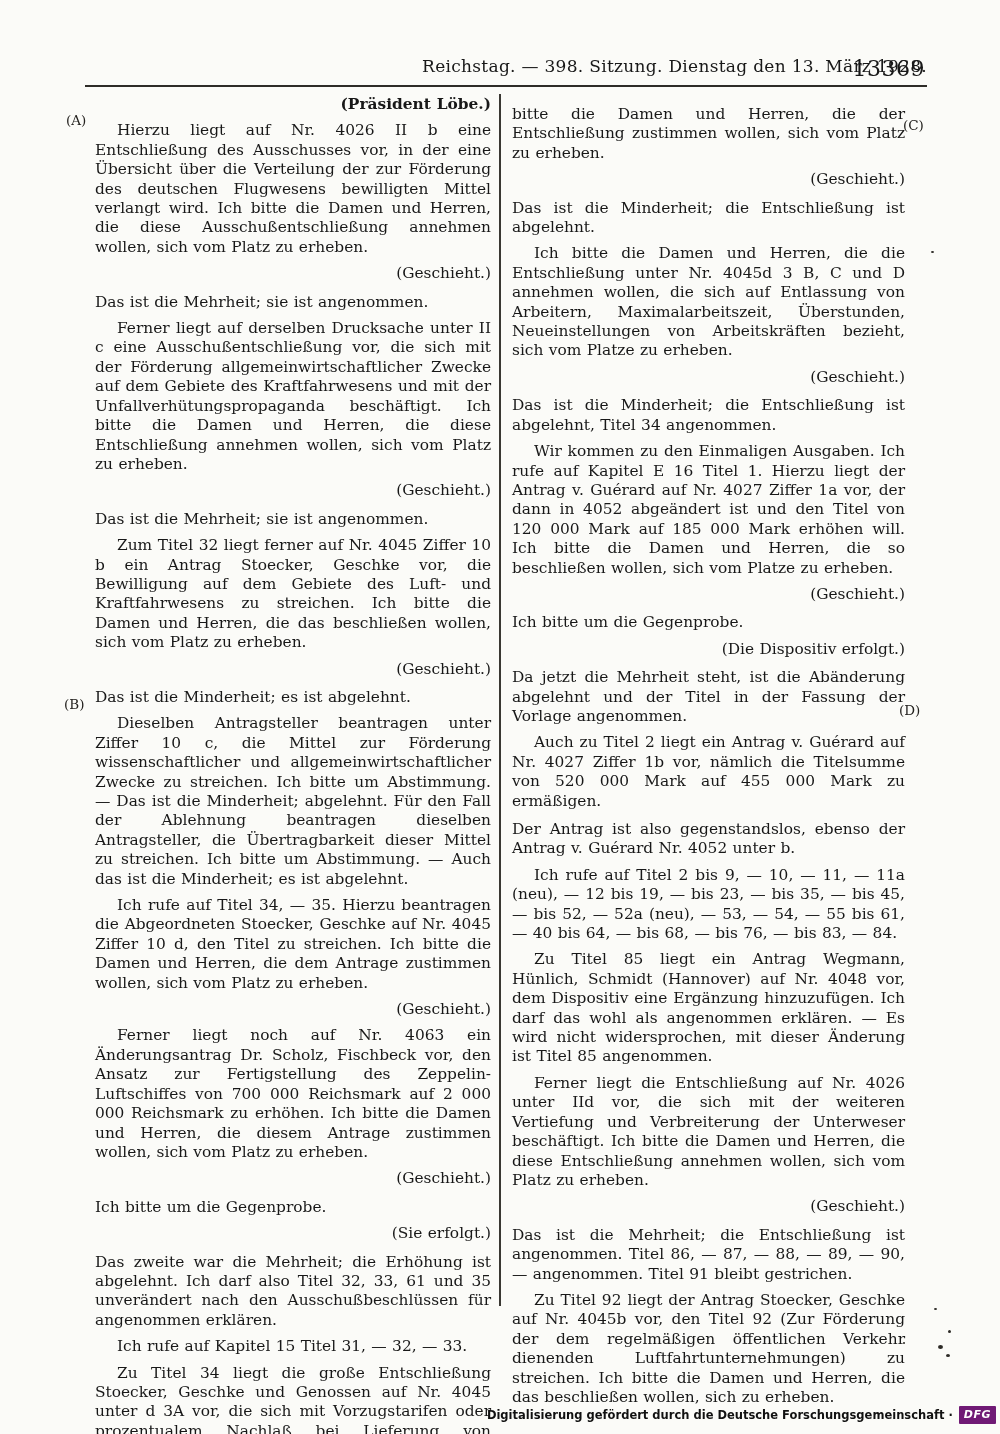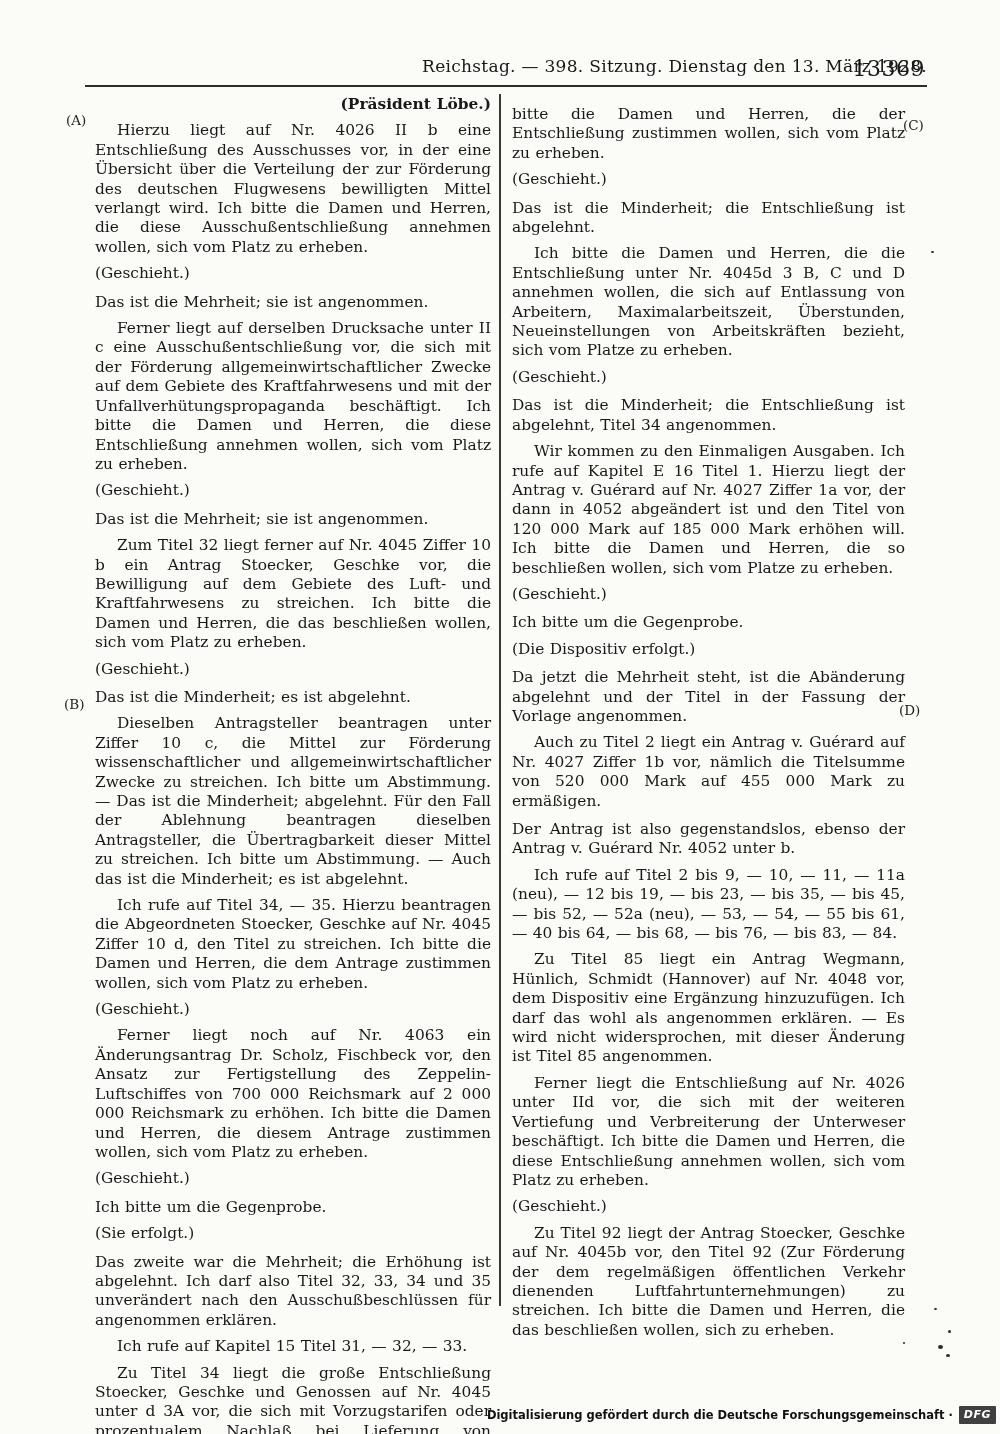--- a/index.html
+++ b/index.html
@@ -26,21 +26,21 @@
     text-align:justify;
     word-spacing:0.5px;
   }
   .col-left { left:95px; }
   .col-right { left:512px; width:393px; top:96px; }
 
   .col p { margin:0; }
   .col p.heading { font-weight:bold; text-align:right; margin:1px 0 3px 0; }
   .col p.para  { text-indent:22px; margin-top:7px; }
   .col p.plain { margin-top:9px; }
-  .col p.center{ text-align:left; text-indent:0; margin:7px 0 6px 0; }
+  .col p.center{ text-align:right; text-indent:0; margin:7px 0 6px 0; }
 
   .marker { position:absolute; font-size:13.5px; color:#23211e; }
   .marker-a { left:66px;  top:112px; }
   .marker-b { left:64px;  top:696px; }
   .marker-c { left:903px; top:117px; }
   .marker-d { left:899px; top:702px; }
 
   .footer {
     position:absolute; top:1406px; right:4px;
     display:flex; align-items:center; gap:6px;
@@ -92,21 +92,21 @@
       <p class="para">Zum Titel 32 liegt ferner auf Nr. 4045 Ziffer 10 b ein Antrag Stoecker, Geschke vor, die Bewilligung auf dem Gebiete des Luft- und Kraftfahrwesens zu streichen. Ich bitte die Damen und Herren, die das beschließen wollen, sich vom Platz zu erheben.</p>
       <p class="center">(Geschieht.)</p>
       <p class="plain">Das ist die Minderheit; es ist abgelehnt.</p>
       <p class="para">Dieselben Antragsteller beantragen unter Ziffer 10 c, die Mittel zur Förderung wissenschaftlicher und allgemeinwirtschaftlicher Zwecke zu streichen. Ich bitte um Abstimmung. — Das ist die Minderheit; abgelehnt. Für den Fall der Ablehnung beantragen dieselben Antragsteller, die Übertragbarkeit dieser Mittel zu streichen. Ich bitte um Abstimmung. — Auch das ist die Minderheit; es ist abgelehnt.</p>
       <p class="para">Ich rufe auf Titel 34, — 35. Hierzu beantragen die Abgeordneten Stoecker, Geschke auf Nr. 4045 Ziffer 10 d, den Titel zu streichen. Ich bitte die Damen und Herren, die dem Antrage zustimmen wollen, sich vom Platz zu erheben.</p>
       <p class="center">(Geschieht.)</p>
       <p class="para">Ferner liegt noch auf Nr. 4063 ein Änderungsantrag Dr. Scholz, Fischbeck vor, den Ansatz zur Fertigstellung des Zeppelin-Luftschiffes von 700 000 Reichsmark auf 2 000 000 Reichsmark zu erhöhen. Ich bitte die Damen und Herren, die diesem Antrage zustimmen wollen, sich vom Platz zu erheben.</p>
       <p class="center">(Geschieht.)</p>
       <p class="plain">Ich bitte um die Gegenprobe.</p>
       <p class="center">(Sie erfolgt.)</p>
-      <p class="plain">Das zweite war die Mehrheit; die Erhöhung ist abgelehnt. Ich darf also Titel 32, 33, 34 und 35 unverändert nach den Ausschußbeschlüssen für angenommen erklären.</p>
+      <p class="plain">Das zweite war die Mehrheit; die Erhöhung ist abgelehnt. Ich darf also Titel 32, 33, 61 und 35 unverändert nach den Ausschußbeschlüssen für angenommen erklären.</p>
       <p class="para">Ich rufe auf Kapitel 15 Titel 31, — 32, — 33.</p>
       <p class="para">Zu Titel 34 liegt die große Entschließung Stoecker, Geschke und Genossen auf Nr. 4045 unter d 3A vor, die sich mit Vorzugstarifen oder prozentualem Nachlaß bei Lieferung von Kunstdünger beschäftigt. Ich</p>
     </section>
   <section class="col col-right" id="col-right">
       <p class="plain">bitte die Damen und Herren, die der Entschließung zustimmen wollen, sich vom Platz zu erheben.</p>
       <p class="center">(Geschieht.)</p>
       <p class="plain">Das ist die Minderheit; die Entschließung ist abgelehnt.</p>
       <p class="para">Ich bitte die Damen und Herren, die die Entschließung unter Nr. 4045d 3 B, C und D annehmen wollen, die sich auf Entlassung von Arbeitern, Maximalarbeitszeit, Überstunden, Neueinstellungen von Arbeitskräften bezieht, sich vom Platze zu erheben.</p>
       <p class="center">(Geschieht.)</p>
       <p class="plain">Das ist die Minderheit; die Entschließung ist abgelehnt, Titel 34 angenommen.</p>
@@ -114,28 +114,29 @@
       <p class="center">(Geschieht.)</p>
       <p class="plain">Ich bitte um die Gegenprobe.</p>
       <p class="center">(Die Dispositiv erfolgt.)</p>
       <p class="plain">Da jetzt die Mehrheit steht, ist die Abänderung abgelehnt und der Titel in der Fassung der Vorlage angenommen.</p>
       <p class="para">Auch zu Titel 2 liegt ein Antrag v. Guérard auf Nr. 4027 Ziffer 1b vor, nämlich die Titelsumme von 520 000 Mark auf 455 000 Mark zu ermäßigen.</p>
       <p class="plain">Der Antrag ist also gegenstandslos, ebenso der Antrag v. Guérard Nr. 4052 unter b.</p>
       <p class="para">Ich rufe auf Titel 2 bis 9, — 10, — 11, — 11a (neu), — 12 bis 19, — bis 23, — bis 35, — bis 45, — bis 52, — 52a (neu), — 53, — 54, — 55 bis 61, — 40 bis 64, — bis 68, — bis 76, — bis 83, — 84.</p>
       <p class="para">Zu Titel 85 liegt ein Antrag Wegmann, Hünlich, Schmidt (Hannover) auf Nr. 4048 vor, dem Dispositiv eine Ergänzung hinzuzufügen. Ich darf das wohl als angenommen erklären. — Es wird nicht widersprochen, mit dieser Änderung ist Titel 85 angenommen.</p>
       <p class="para">Ferner liegt die Entschließung auf Nr. 4026 unter IId vor, die sich mit der weiteren Vertiefung und Verbreiterung der Unterweser beschäftigt. Ich bitte die Damen und Herren, die diese Entschließung annehmen wollen, sich vom Platz zu erheben.</p>
       <p class="center">(Geschieht.)</p>
+      <p class="plain">Das ist die Mehrheit; die Entschließung ist angenommen. Titel 86, — 87, — 88, — 89, — 90, — angenommen. Titel 91 bleibt gestrichen.</p>
       <p class="para">Zu Titel 92 liegt der Antrag Stoecker, Geschke auf Nr. 4045b vor, den Titel 92 (Zur Förderung der dem regelmäßigen öffentlichen Verkehr dienenden Luftfahrtunternehmungen) zu streichen. Ich bitte die Damen und Herren, die das beschließen wollen, sich zu erheben.</p>
     </section>
 
   <div class="speck s1"></div>
   <div class="speck s2"></div>
   <div class="speck s3"></div>
   <div class="speck s4"></div>
   <div class="speck s5"></div>
   <div class="speck s6"></div>
 
   <div class="footer">
     <span>Digitalisierung gefördert durch die Deutsche Forschungsgemeinschaft ·</span>
-    <span class="dfg-logo" style="background: #404040;">DFG</span>
+    <span class="dfg-logo" style="background: #701a75;">DFG</span>
   </div>
 
 </div>
 
 </body></html>

